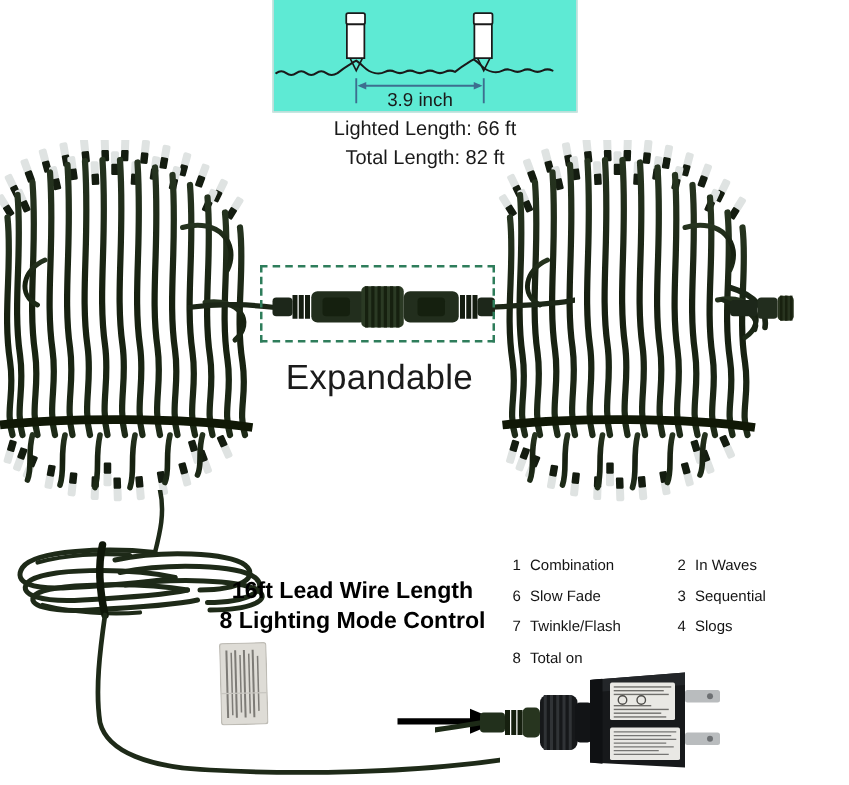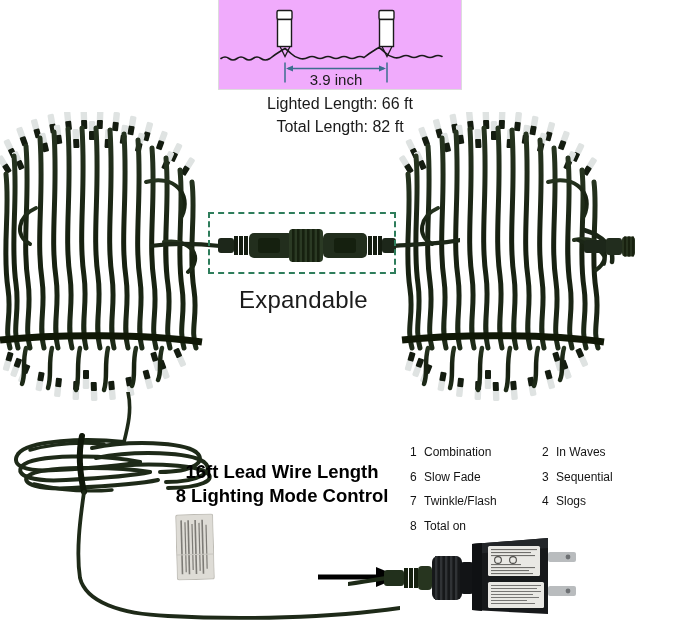--- a/index.html
+++ b/index.html
@@ -9,21 +9,21 @@
     font-family:"Liberation Sans", sans-serif;
     color:#111;
     position:relative;
     overflow:hidden;
   }
   .stage{position:absolute;left:0;top:0;width:679px;height:628px;}
 
   
   .inset{
     position:absolute;left:218px;top:0px;width:244px;height:90px;
-    border:1px solid #dcdcdc;border-top:none;background:#f0abfc;
+    border:1px solid #dcdcdc;border-top:none;background:#5eead4;
     box-sizing:border-box;
   }
   .inset svg{display:block;}
   .inset-cap{
     position:absolute;left:0;top:0;width:100%;height:100%;
   }
 
   
   .specs{
     position:absolute;left:218px;top:92px;width:244px;
@@ -38,21 +38,21 @@
   #bundle-right{left:398px;top:112px;}
 
   
   .dashbox{
     position:absolute;left:208px;top:212px;width:188px;height:62px;
     border:2px dashed #2e7d5b;box-sizing:border-box;
   }
   .connector{position:absolute;left:150px;top:222px;width:310px;height:46px;}
   .expandable-label{
     position:absolute;left:196px;top:286px;width:215px;text-align:center;
-    font-size:24px;color:#1b1b1b;letter-spacing:.2px;
+    font-size:28px;color:#1b1b1b;letter-spacing:.2px;
   }
 
   
   .leadwire{position:absolute;left:0px;top:392px;width:400px;height:236px;}
   .tag{position:absolute;left:176px;top:514px;width:38px;height:66px;
        transform:rotate(-1.5deg);}
   .adapter{position:absolute;left:348px;top:528px;width:230px;height:98px;}
   .arrow{position:absolute;left:316px;top:566px;width:86px;height:22px;}
 
   

